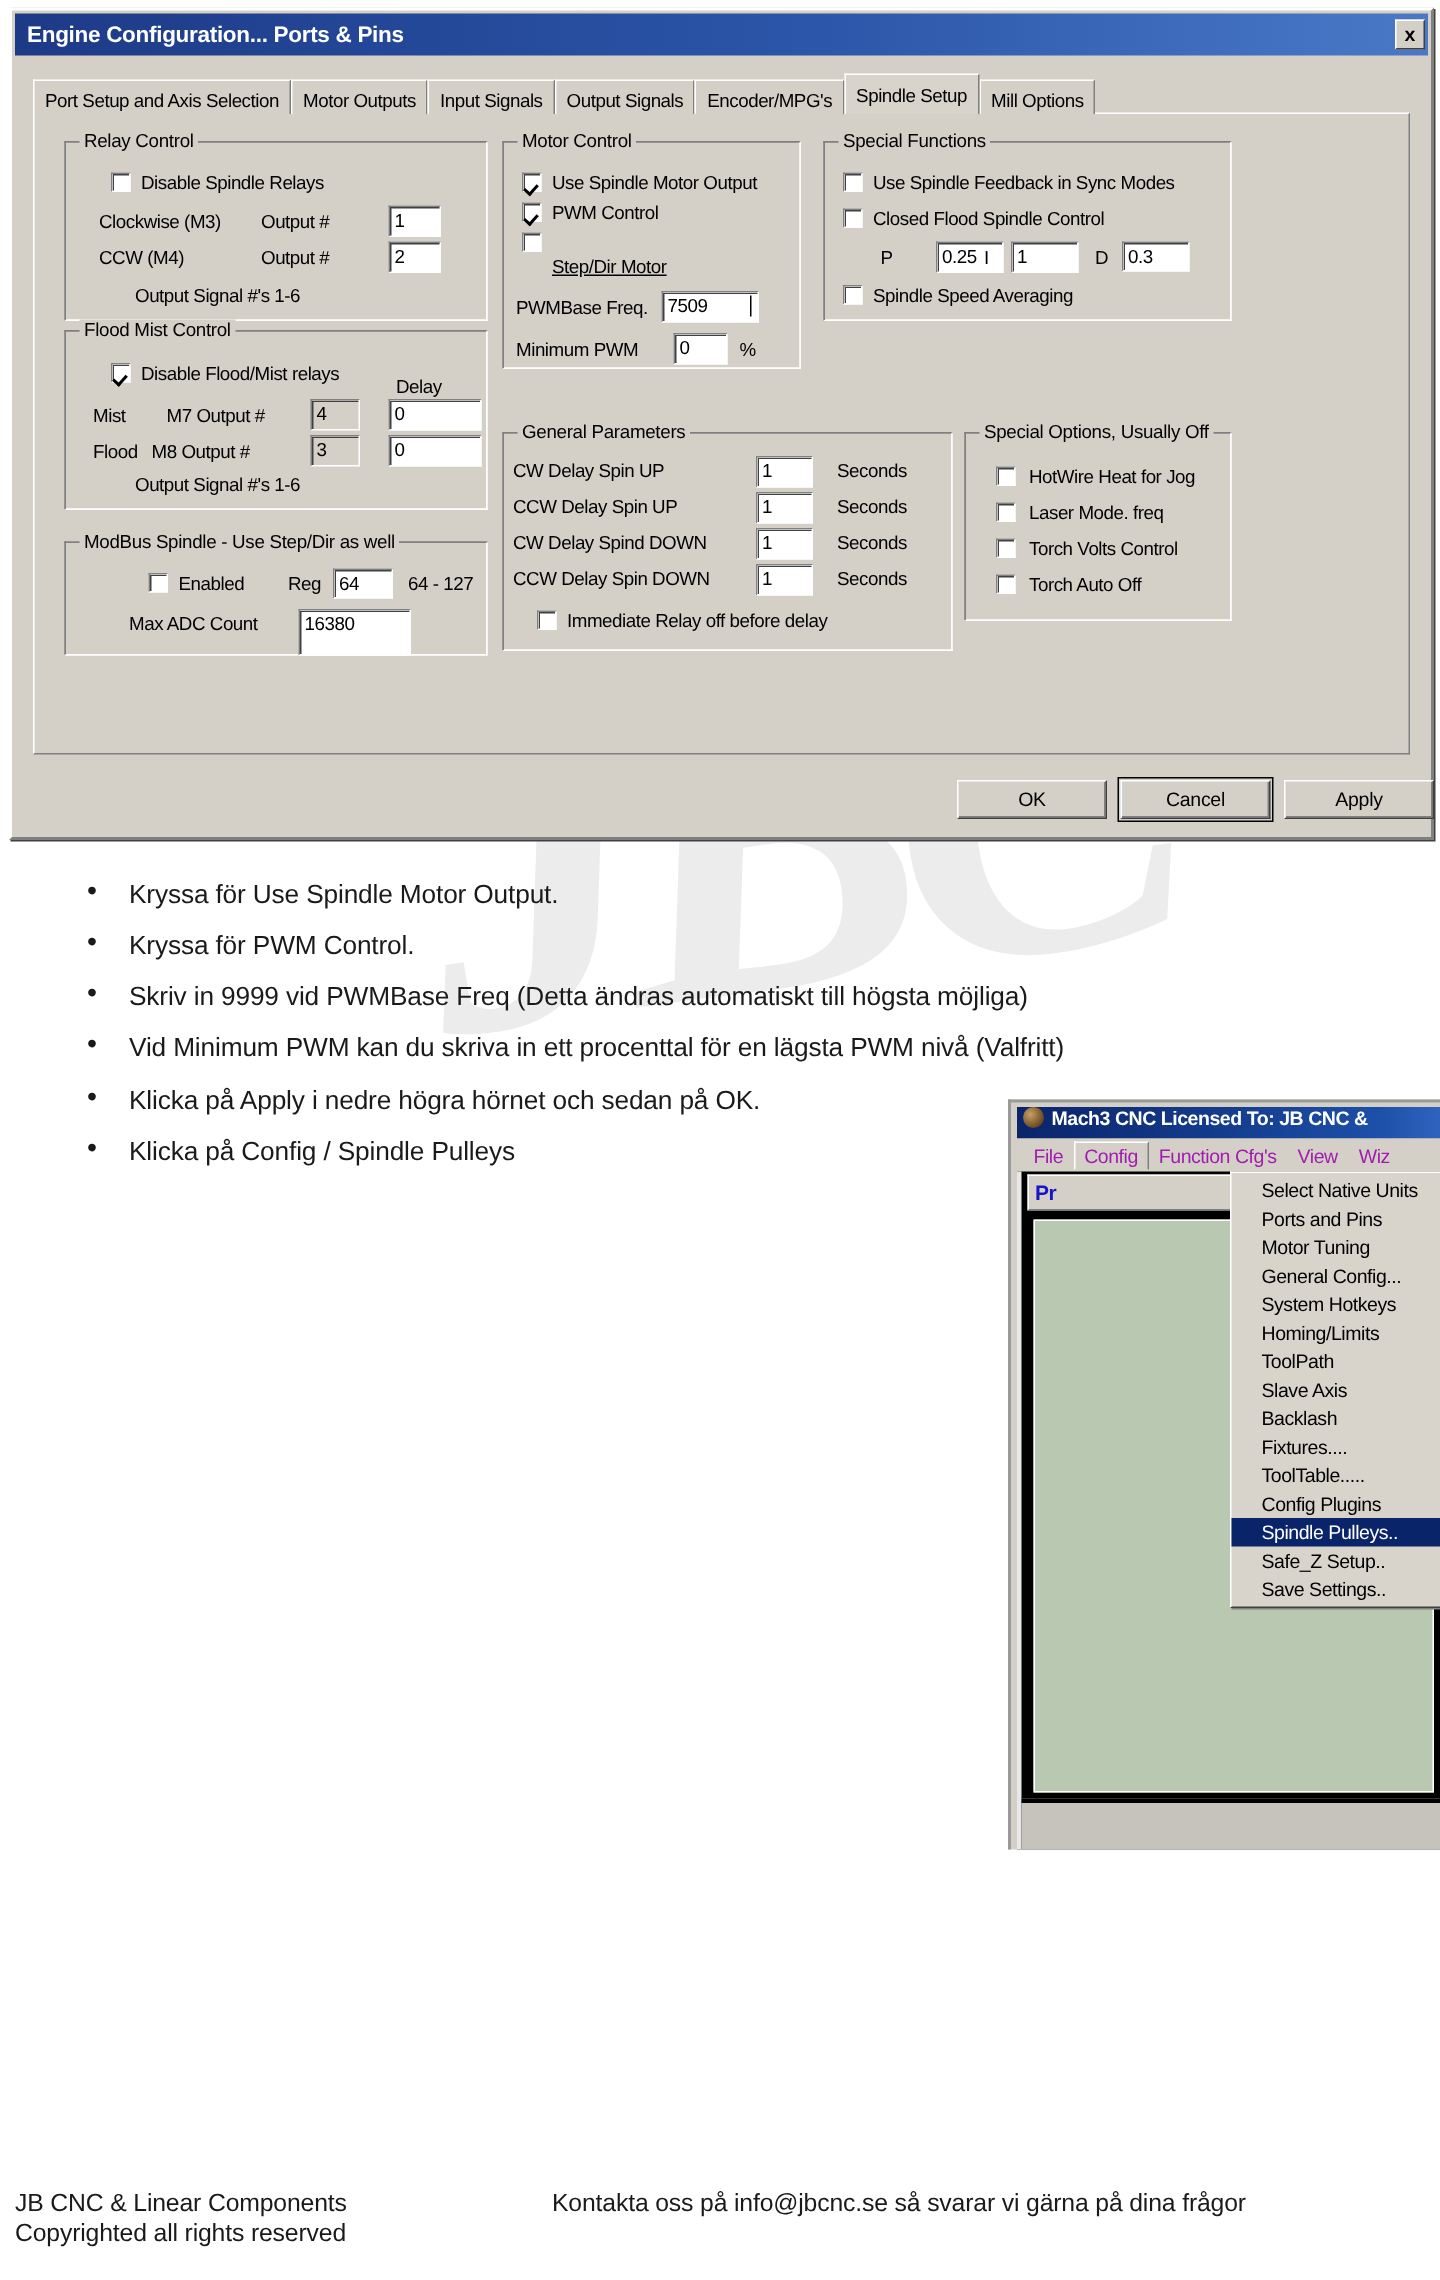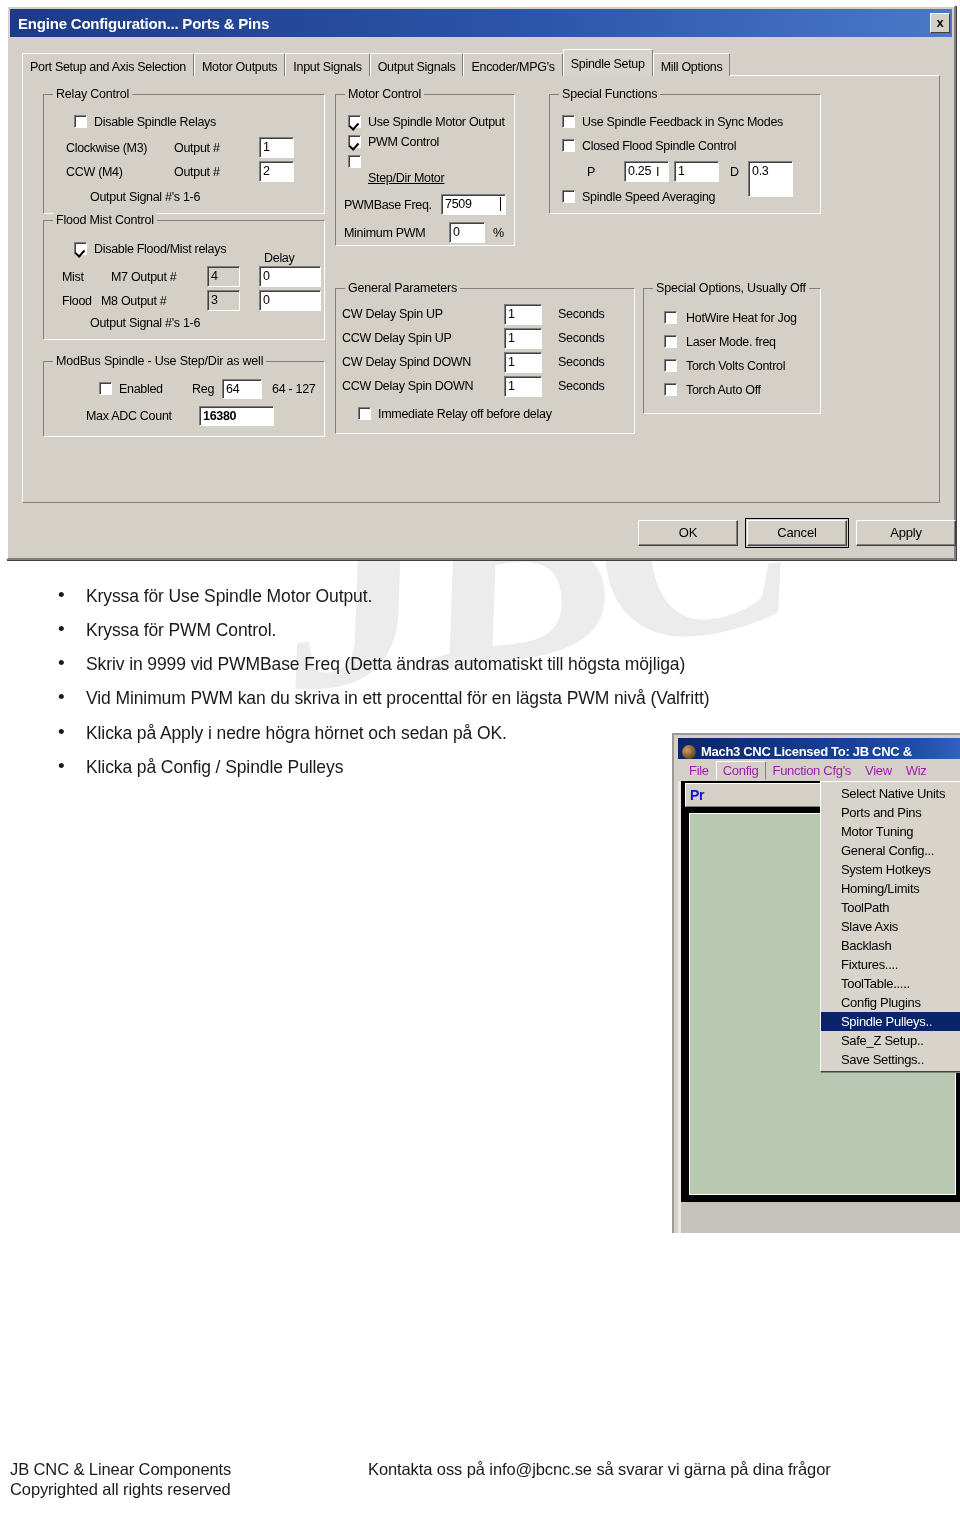--- a/index.html
+++ b/index.html
@@ -242,21 +242,21 @@
     border-left:2px solid #9a9a9a;
     border-top:2px solid #9a9a9a;
     overflow:hidden;
     z-index:4;
   }
   .m3-titlebar {
     position:absolute;
     left:4px; top:3px;
     right:0; height:21px;
     background:linear-gradient(to right,#0a246a 0%,#1c4fa8 85%,#2f63bd 100%);
-    display:flex; align-items:flex-end;
+    display:flex; align-items:flex-start;
     padding-left:4px;
   }
   .m3-icon {
     width:14px; height:14px;
     border-radius:50%;
     background:radial-gradient(circle at 35% 35%, #c8a068, #6b4a20 70%, #2b1c08);
     margin-right:5px;
     flex:0 0 auto;
   }
   .m3-title {
@@ -451,24 +451,24 @@
       <div class="grp-in"></div>
       <div class="grp-label">ModBus Spindle - Use Step/Dir as well</div>
 
       <div class="cb" style="left:55px; top:20px;"></div>
       <div class="lbl" style="left:75px; top:20px;">Enabled</div>
       <div class="lbl" style="left:148px; top:20px;">Reg</div>
       <div class="tf" style="left:178px; top:17px; width:40px; height:20px;">64</div>
       <div class="lbl" style="left:228px; top:20px;">64 - 127</div>
 
       <div class="lbl" style="left:42px; top:47px;">Max ADC Count</div>
-      <div class="tf" style="left:155px; top:44px; width:75px; height:20px;font-weight:bold;">16380</div>
-    </div>
-
-    <div class="grp" style="left:312px; top:18px; width:180px; height:152px;">
+      <div class="tf" style="left:155px; top:44px; width:75px; height:31px;">16380</div>
+    </div>
+
+    <div class="grp" style="left:312px; top:18px; width:199px; height:152px;">
       <div class="grp-in"></div>
       <div class="grp-label">Motor Control</div>
 
       <div class="cb on" style="left:12px; top:20px;"></div>
       <div class="lbl" style="left:32px; top:20px;">Use Spindle Motor Output</div>
 
       <div class="cb on" style="left:12px; top:40px;"></div>
       <div class="lbl" style="left:32px; top:40px;">PWM Control</div>
 
       <div class="cb" style="left:12px; top:60px;"></div>
@@ -514,21 +514,21 @@
       <div class="lbl" style="left:32px; top:20px;">Use Spindle Feedback in Sync Modes</div>
 
       <div class="cb" style="left:12px; top:44px;"></div>
       <div class="lbl" style="left:32px; top:44px;">Closed Flood Spindle Control</div>
 
       <div class="lbl" style="left:37px; top:70px;">P</div>
       <div class="tf" style="left:50px; top:66px; width:45px; height:21px;margin-left:24px;">0.25</div>
       <div class="lbl" style="left:106px; top:70px;">I</div>
       <div class="tf" style="left:124px; top:66px; width:45px; height:21px;">1</div>
       <div class="lbl" style="left:180px; top:70px;">D</div>
-      <div class="tf" style="left:198px; top:66px; width:45px; height:36px;">0.3</div>
+      <div class="tf" style="left:198px; top:66px; width:45px; height:20px;">0.3</div>
 
       <div class="cb" style="left:12px; top:95px;"></div>
       <div class="lbl" style="left:32px; top:95px;">Spindle Speed Averaging</div>
     </div>
 
     <div class="grp" style="left:620px; top:212px; width:178px; height:126px;">
       <div class="grp-in"></div>
       <div class="grp-label">Special Options, Usually Off</div>
 
       <div class="cb" style="left:20px; top:22px;"></div>

